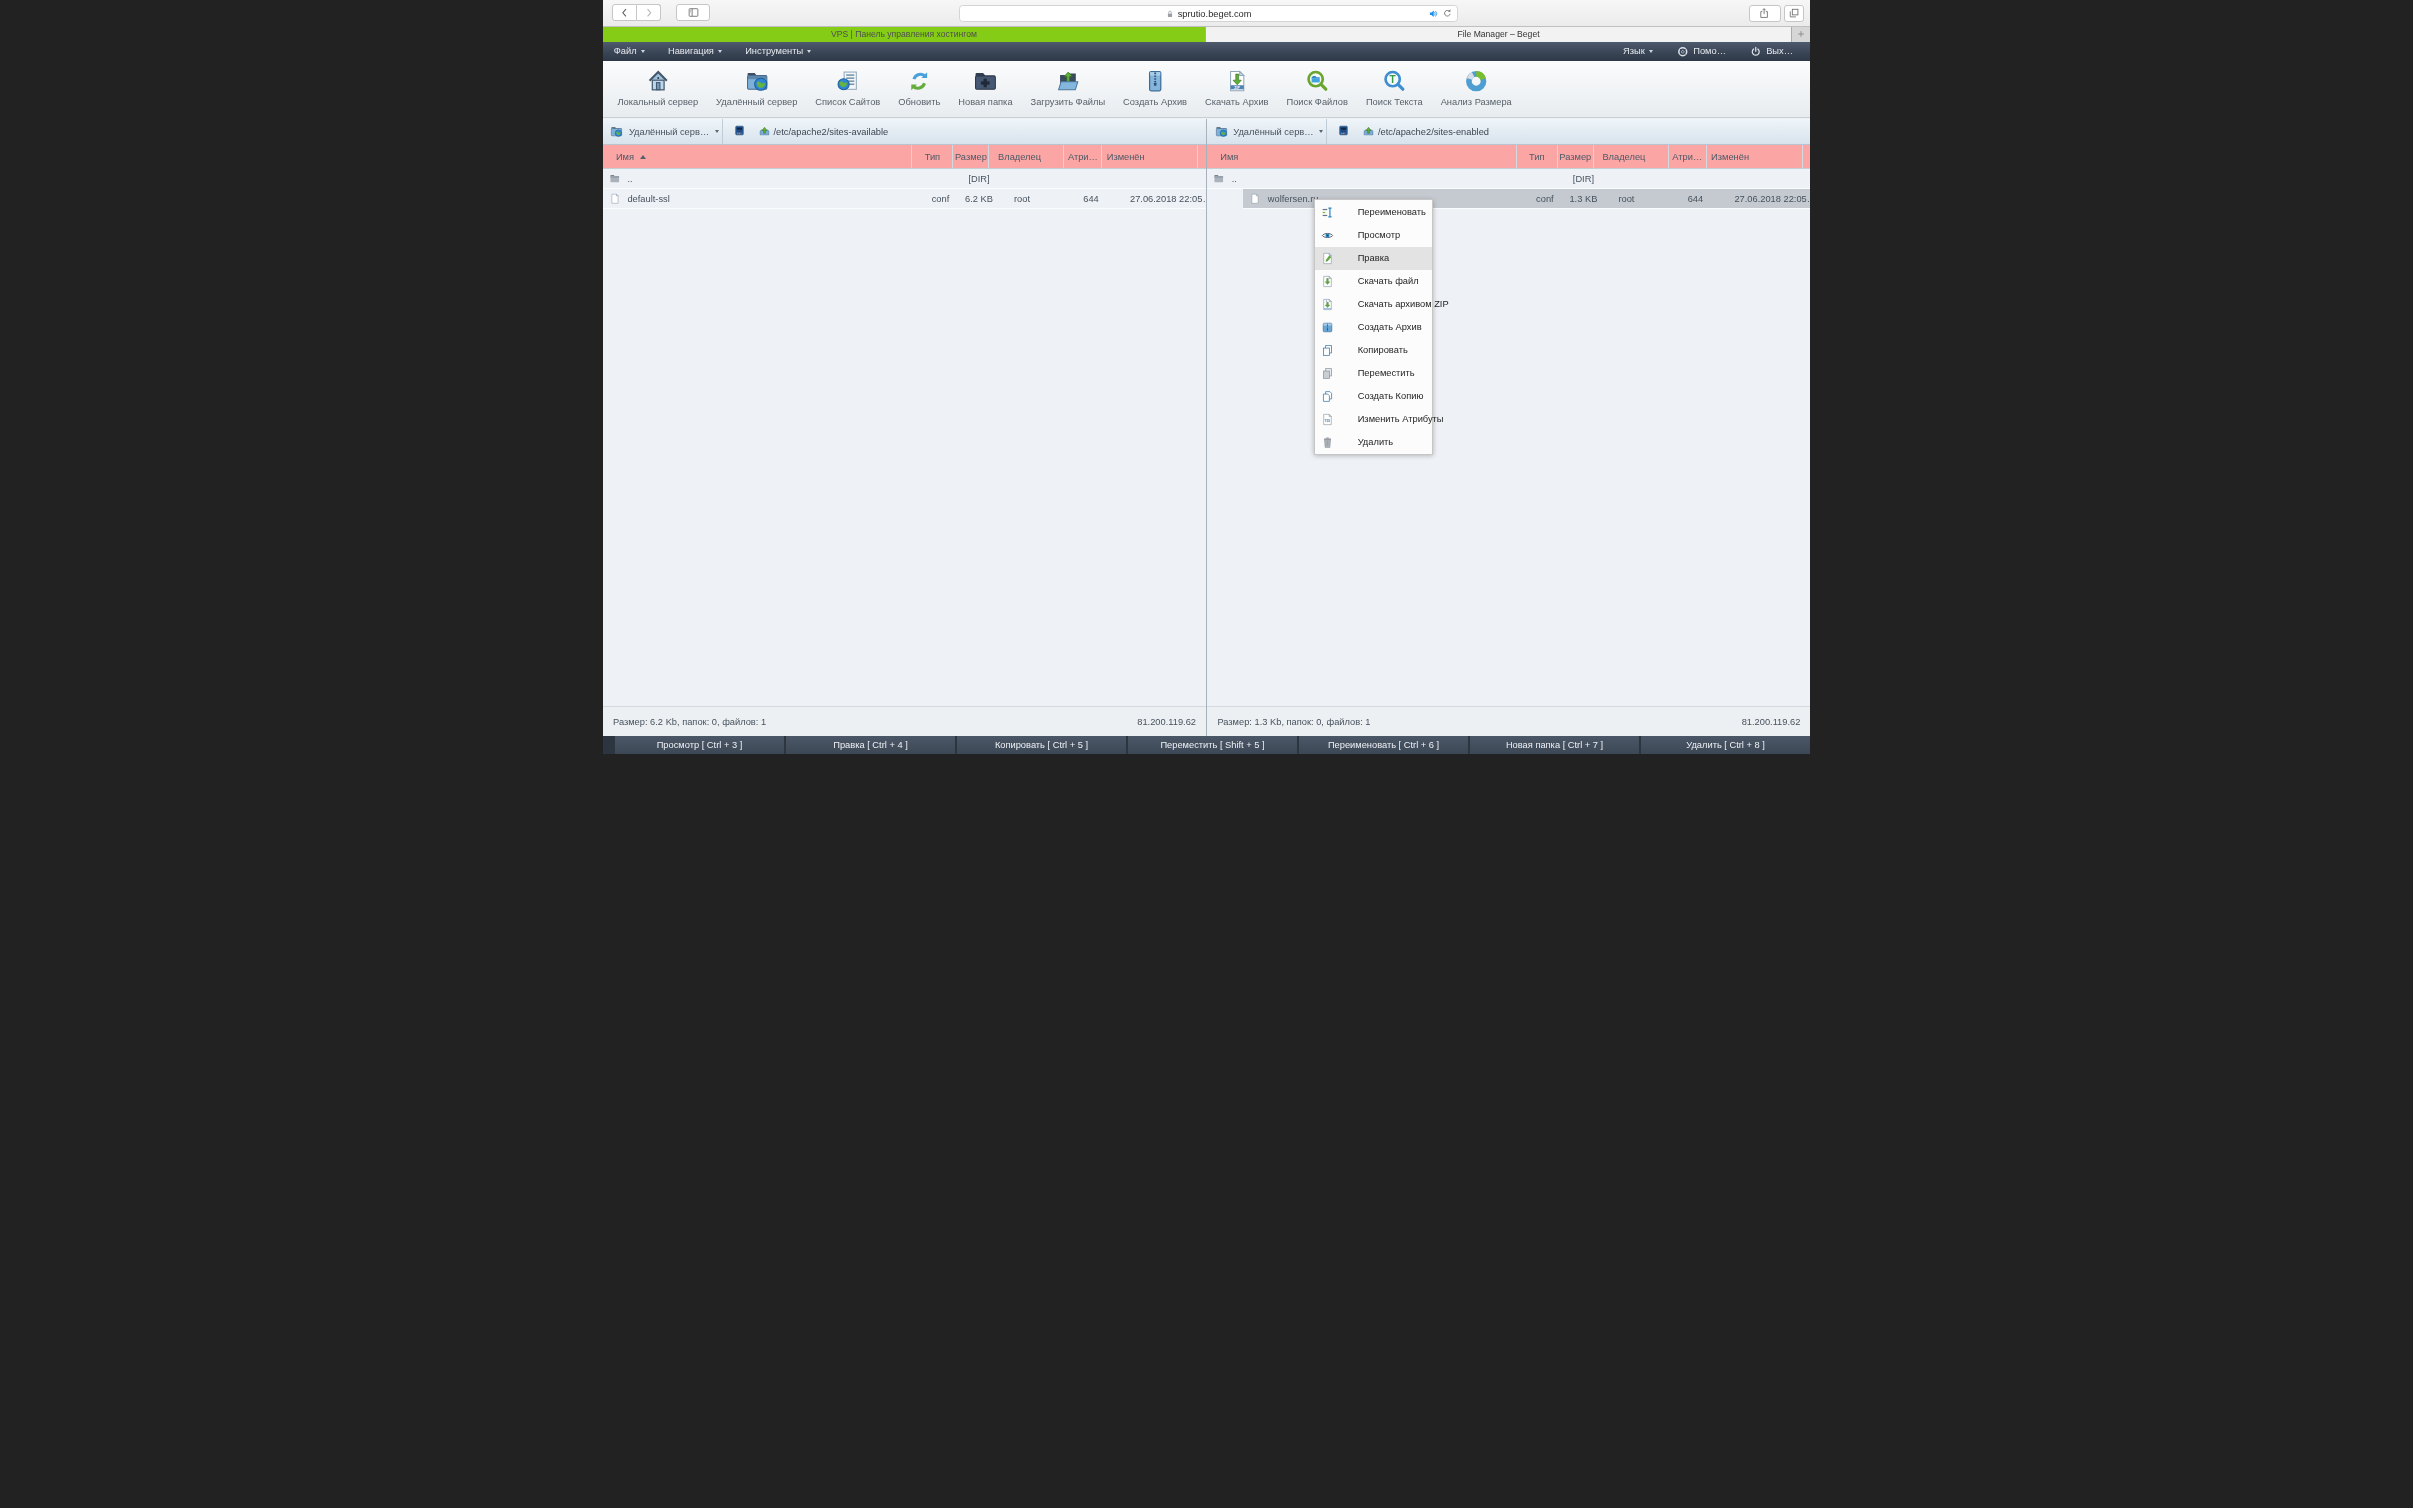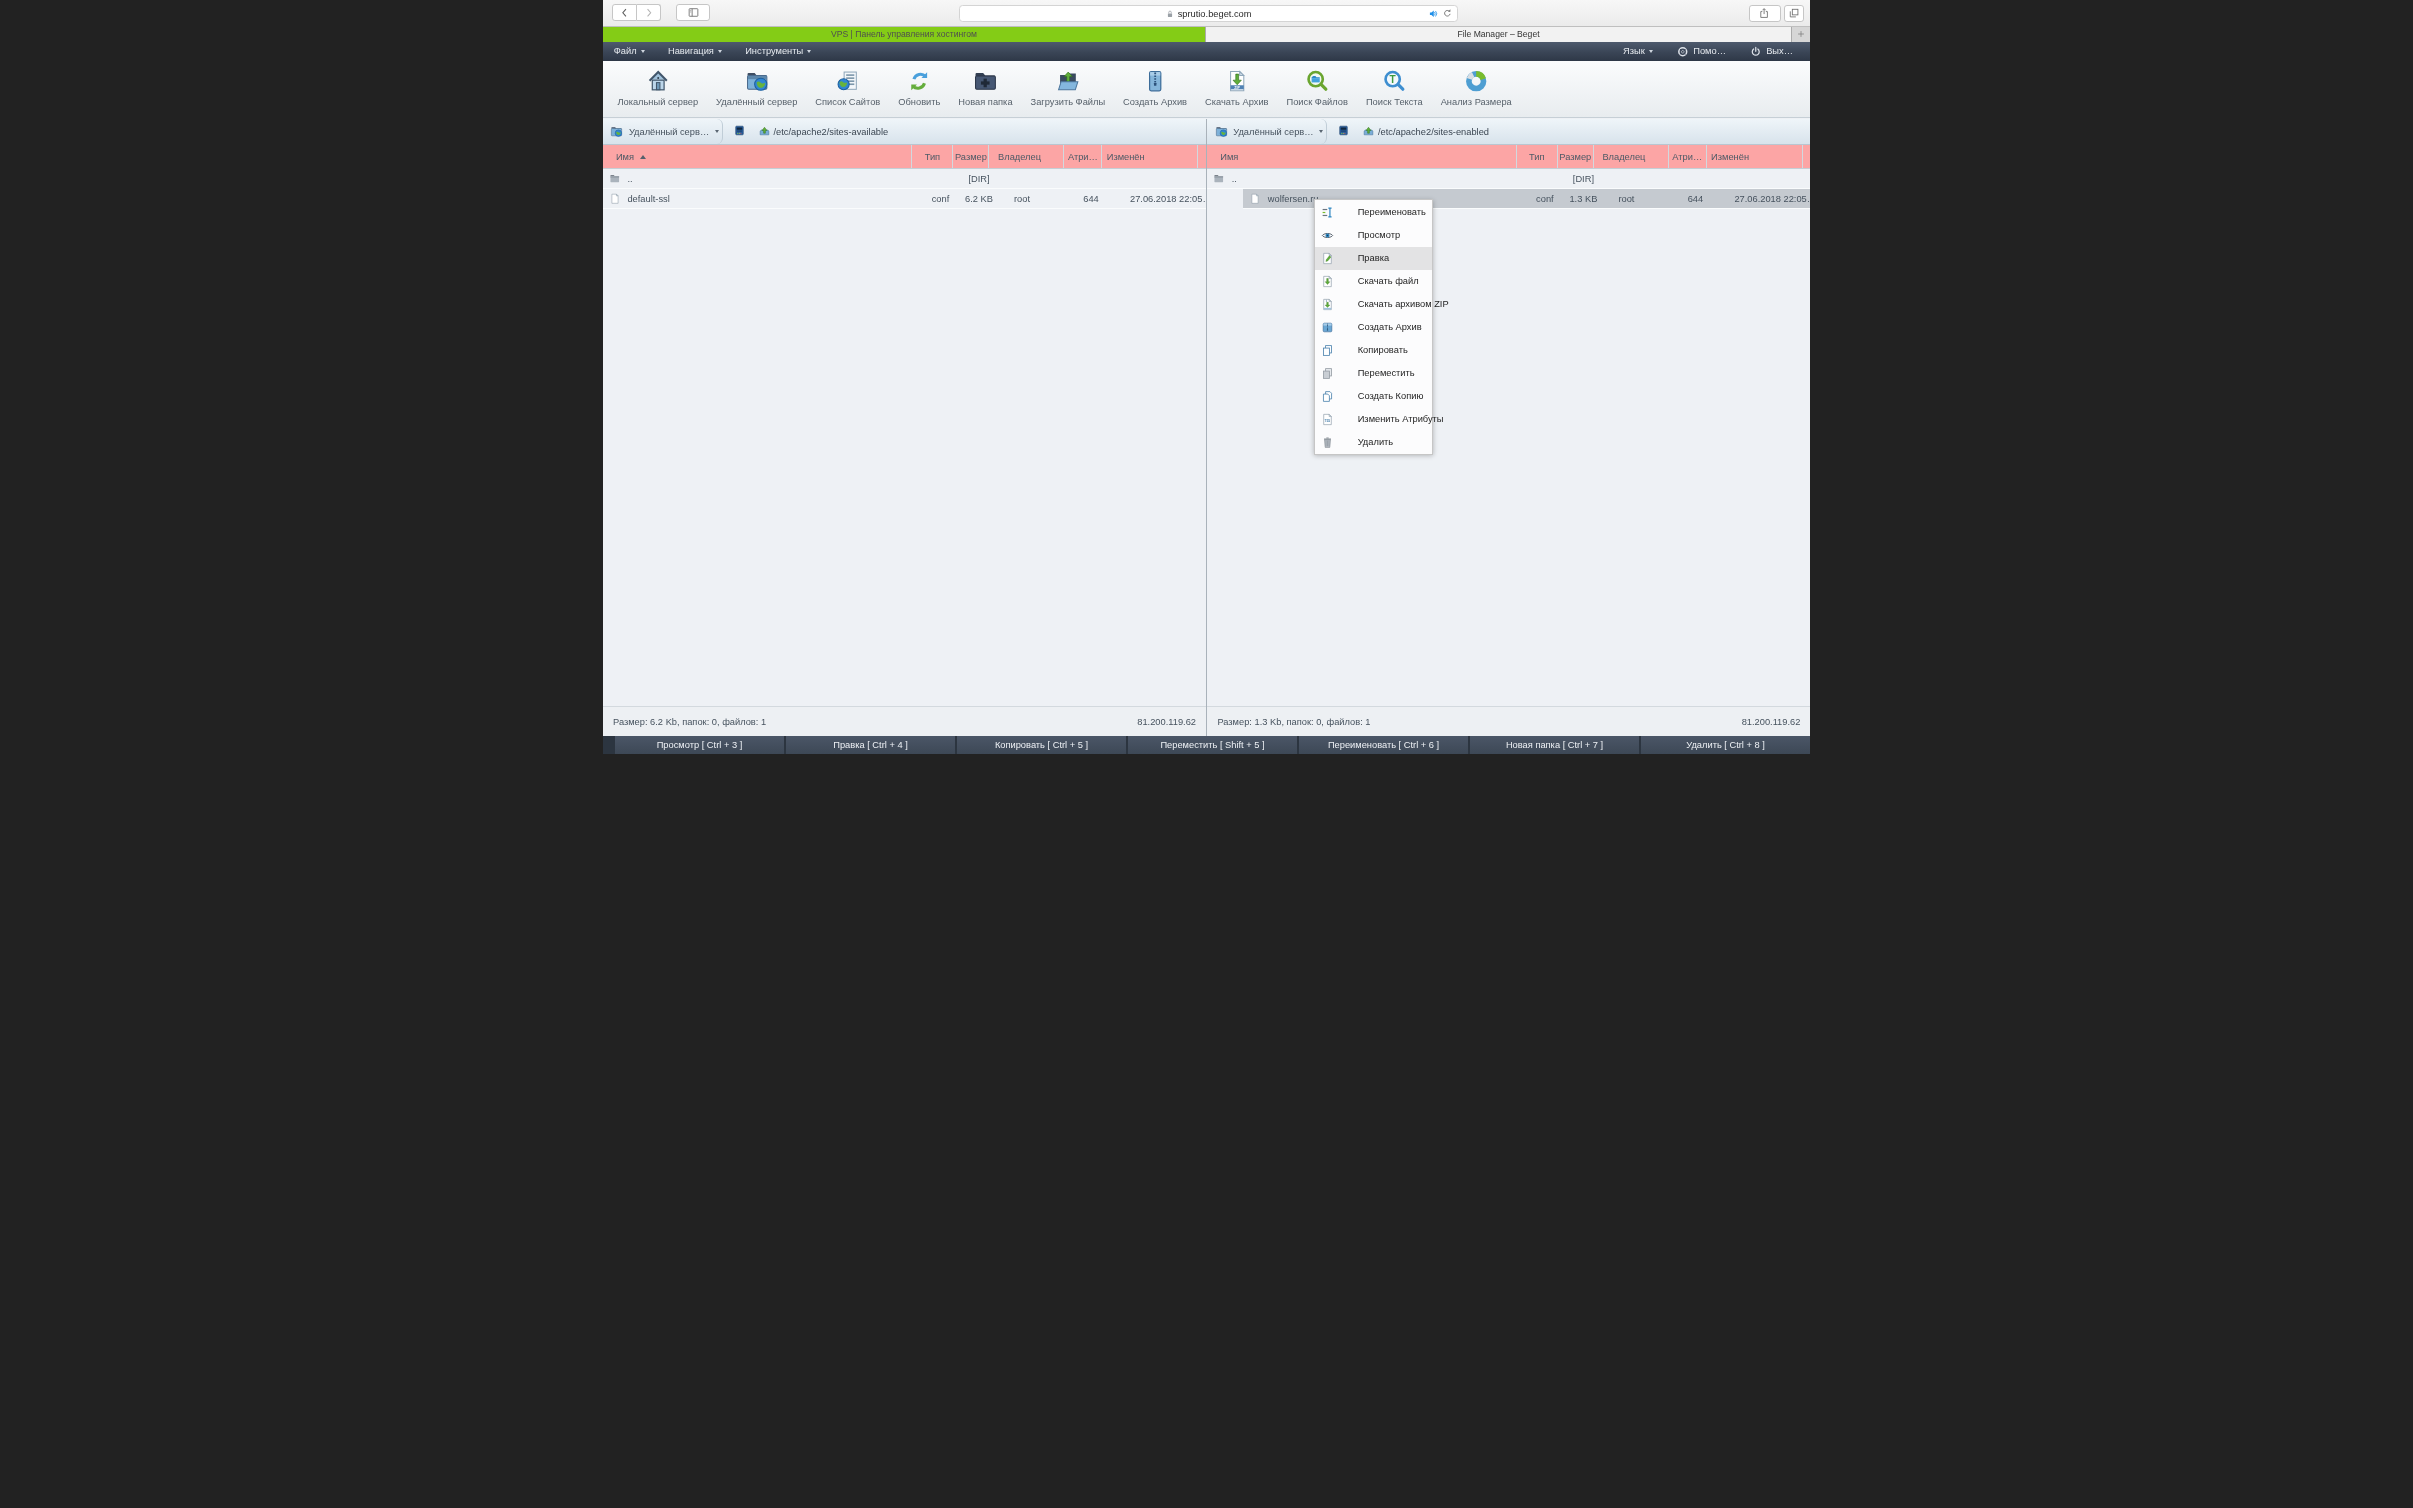--- a/index.html
+++ b/index.html
@@ -76,21 +76,21 @@
 
   
   .panes{position:absolute;left:0;top:119px;width:100%;height:618px;
     display:flex;background:#a9b2ba;}
   .pane{width:603px;flex:none;display:flex;flex-direction:column;background:#eef1f5;}
   .pane + .pane{margin-left:1.4px;}
 
   .pathbar{height:26px;flex:none;background:linear-gradient(#eff5f9,#d8e3ec);
     border-bottom:0.7px solid #b9c6d1;display:flex;align-items:center;}
   .server-select{width:120px;height:100%;flex:none;display:flex;align-items:center;
-    gap:5.7px;padding-left:7.2px;border-right:0.7px solid #c0cdd7;font-size:9.3px;color:#46525e;border-radius:6px;}
+    gap:5.7px;padding-left:7.2px;border-right:0.7px solid #c0cdd7;font-size:9.3px;color:#46525e;}
   .server-select .caret{border-top-color:#5a6672;}
   .path-tools{display:flex;align-items:center;gap:11.5px;padding-left:10px;}
   .path-text{font-size:9.3px;color:#3b4652;margin-left:3px;white-space:nowrap;}
 
   .grid-header{height:24.4px;flex:none;background:#fca5a5;border-bottom:0.7px solid #c5ced5;
     display:flex;align-items:center;font-size:9.3px;color:#4d5a66;justify-content:flex-end;}
   .grid-header .cell{border-left:0.7px solid #d2d9df;height:100%;display:flex;align-items:center;}
   .grid-header .cell:first-child{border-left:none;}
   .rows{flex:1;overflow:hidden;position:relative;}
   .frow{height:20px;display:flex;align-items:center;font-size:9.3px;color:#46525e;

